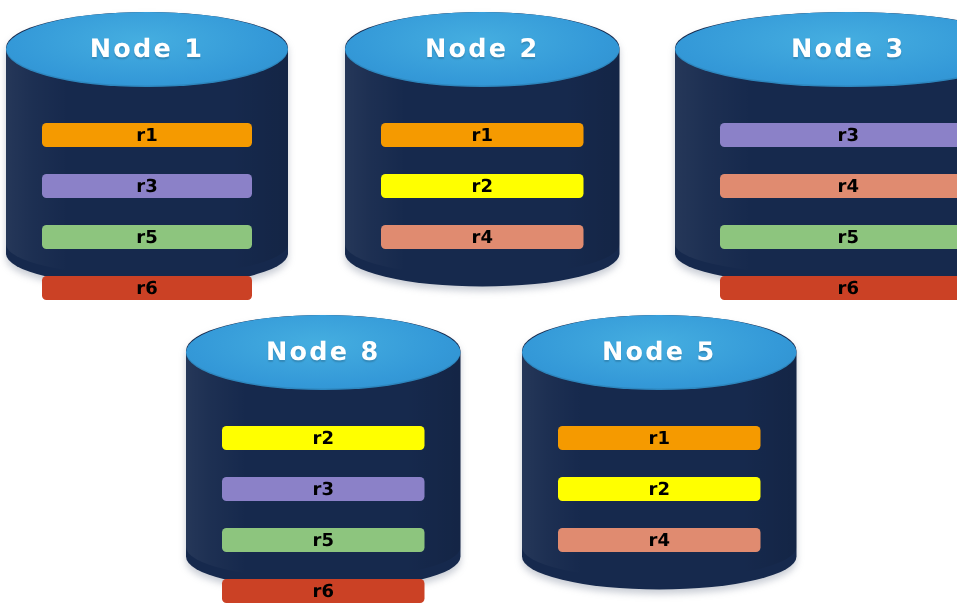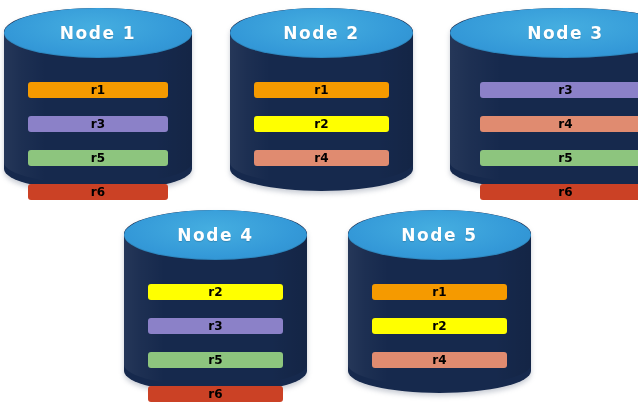--- a/index.html
+++ b/index.html
@@ -171,21 +171,21 @@
         </div>
         <div class="bar" style="background: rgb(203, 65, 37);">
           <span class="bar-label" style="color: rgb(0, 0, 0);">r6</span>
         </div>
       </div>
     </div>
     <div class="node" style="left: 124px; top: 210px; width: 183px; height: 183px;">
       <div class="cyl-body" style="background: rgb(22, 41, 77);"></div>
       <div class="cyl-shade"></div>
       <div class="cyl-top"></div>
-      <div class="node-title" style="color: rgb(255, 255, 255);">Node  4</div>
+      <div class="node-title" style="color: rgb(255, 255, 255);">Node  8</div>
       <div class="bars" style="top: 56px;">
         <div class="bar" style="background: rgb(255, 255, 0);">
           <span class="bar-label" style="color: rgb(0, 0, 0);">r2</span>
         </div>
         <div class="bar" style="background: rgb(139, 129, 200);">
           <span class="bar-label" style="color: rgb(0, 0, 0);">r3</span>
         </div>
         <div class="bar" style="background: rgb(141, 197, 126);">
           <span class="bar-label" style="color: rgb(0, 0, 0);">r5</span>
         </div>

